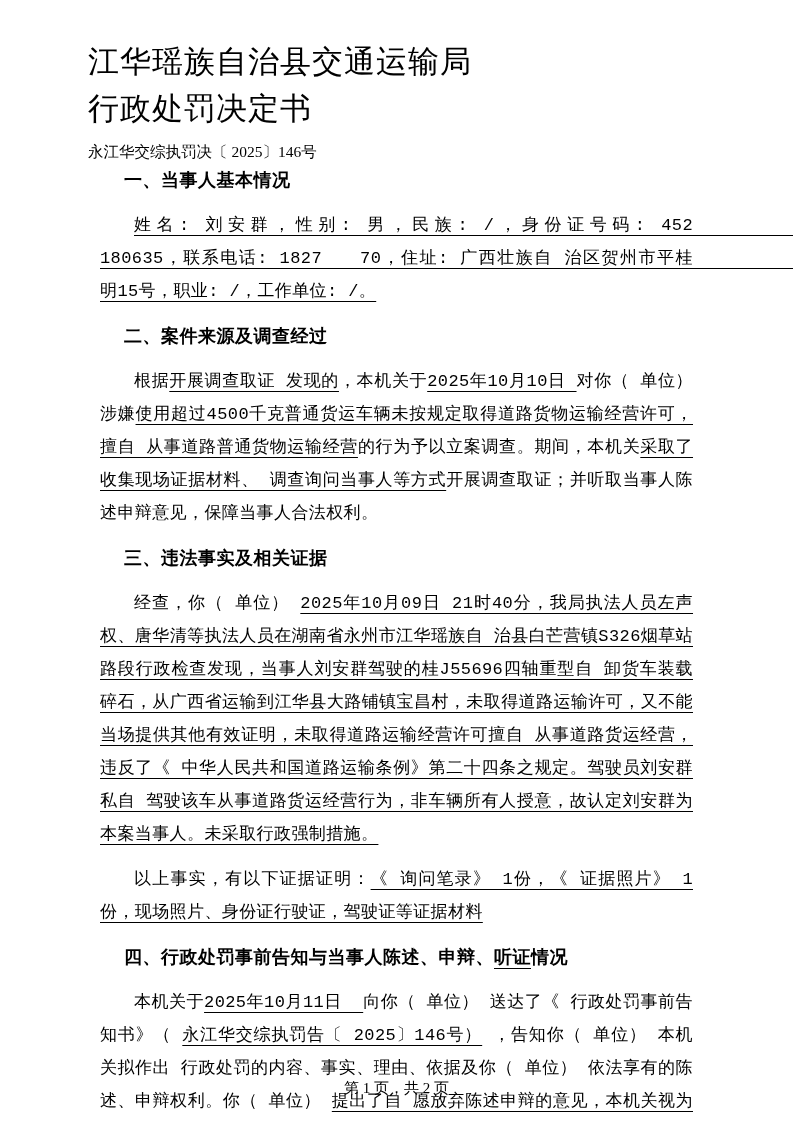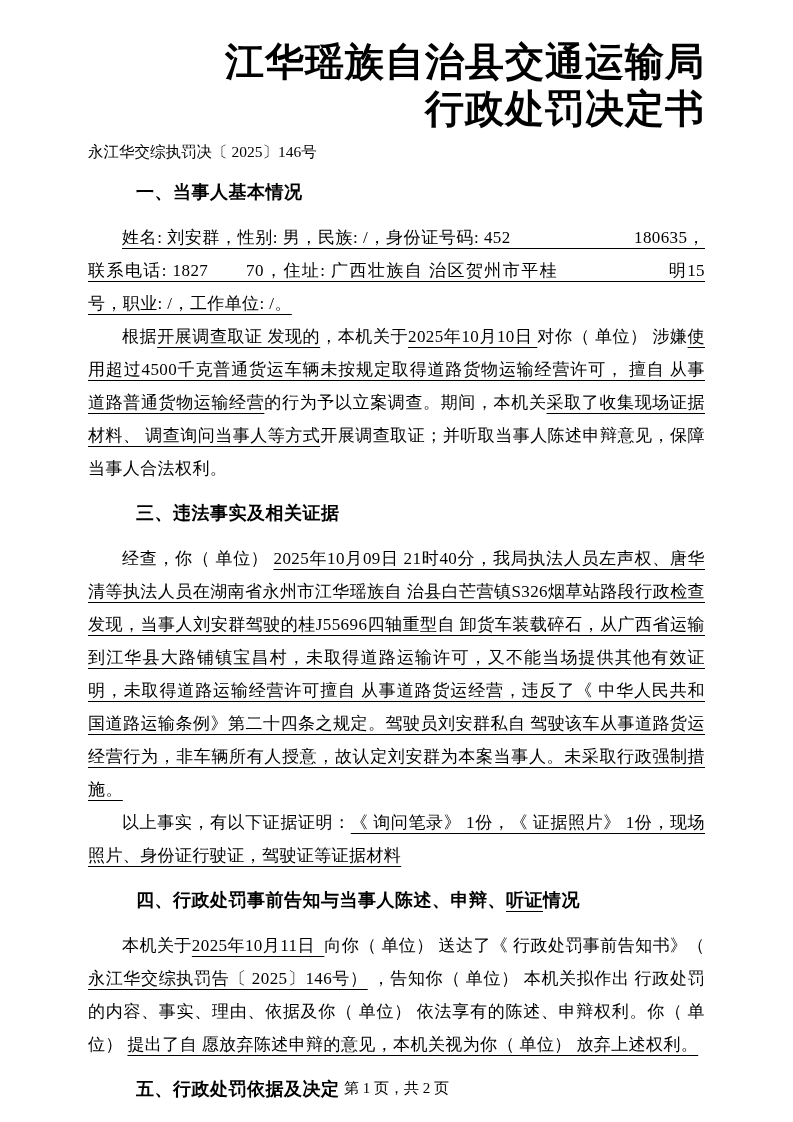--- a/index.html
+++ b/index.html
@@ -10,52 +10,52 @@
     height: 1122px;
     margin: 0 auto;
     background: #ffffff;
     color: #000000;
     font-family: "Liberation Serif", "DejaVu Serif", serif;
     overflow: hidden;
   }
   .content { padding: 38px 88px 0 88px; }
   .title {
     margin: 0;
-    text-align: right;
-    font-size: 39px;
+    text-align: left;
+    font-size: 31px;
     line-height: 47px;
-    font-weight: bold;
+    font-weight: normal;
     font-family: "Liberation Serif", "DejaVu Serif", serif;
     letter-spacing: 1px;
   }
   .docnum {
     margin-top: 8px;
     text-align: left;
     font-size: 15.5px;
     line-height: 24px;
     font-family: "Liberation Serif", "DejaVu Serif", serif;
   }
   .sec-heading {
-    margin: 12px;
+    margin: 0;
     padding: 0;
     font-size: 18px;
     line-height: 33px;
     font-weight: bold;
     text-indent: 2em;
     font-family: "Liberation Sans", "DejaVu Sans", sans-serif;
     letter-spacing: 0.5px;
   }
   .para {
-    margin: 0;
+    margin: 12px;
     font-size: 17px;
     line-height: 33px;
     text-indent: 2em;
     text-align: justify;
     letter-spacing: 0.4px;
-    font-family: Liberation Serif, serif;
+    font-family: Liberation Mono, monospace;
   }
   .u {
     text-decoration: underline;
     text-decoration-thickness: 1px;
     text-decoration-color: #000;
     text-underline-offset: 5px;
   }
   .footer {
     position: absolute;
     left: 0;
@@ -76,20 +76,21 @@
     <h1 class="title">行政处罚决定书</h1>
 
     <div class="docnum">永江华交综执罚决〔 2025〕146号</div>
 
     <section>
       <h2 class="sec-heading"><span>一、当事人基本情况</span></h2>
       <p class="para"><span class="u">姓名: 刘安群，性别: 男，民族: /，身份证号码: 452　　　　　　　180635，联系电话: 1827　　70，住址: 广西壮族自 治区贺州市平桂　　　　　　明15号，职业: /，工作单位: /。</span></p>
     </section>
 
     <section>
+      <h2 class="sec-heading"><span>二、案件来源及调查经过</span></h2>
       <p class="para"><span>根据</span><span class="u">开展调查取证 发现的</span><span>，本机关于</span><span class="u">2025年10月10日&nbsp;</span><span>对你（ 单位） 涉嫌</span><span class="u">使用超过4500千克普通货运车辆未按规定取得道路货物运输经营许可， 擅自 从事道路普通货物运输经营</span><span>的行为予以立案调查。期间，本机关</span><span class="u">采取了收集现场证据材料、 调查询问当事人等方式</span><span>开展调查取证；并听取当事人陈述申辩意见，保障当事人合法权利。</span></p>
     </section>
 
     <section>
       <h2 class="sec-heading"><span>三、违法事实及相关证据</span></h2>
       <p class="para"><span>经查，你（ 单位） </span><span class="u">2025年10月09日 21时40分，我局执法人员左声权、唐华清等执法人员在湖南省永州市江华瑶族自 治县白芒营镇S326烟草站路段行政检查发现，当事人刘安群驾驶的桂J55696四轴重型自 卸货车装载碎石，从广西省运输到江华县大路铺镇宝昌村，未取得道路运输许可，又不能当场提供其他有效证明，未取得道路运输经营许可擅自 从事道路货运经营，违反了《 中华人民共和国道路运输条例》第二十四条之规定。驾驶员刘安群私自 驾驶该车从事道路货运经营行为，非车辆所有人授意，故认定刘安群为本案当事人。未采取行政强制措施。</span></p>
       <p class="para"><span>以上事实，有以下证据证明：</span><span class="u">《 询问笔录》 1份，《 证据照片》 1份，现场照片、身份证行驶证，驾驶证等证据材料</span></p>
     </section>
 
     <section>

